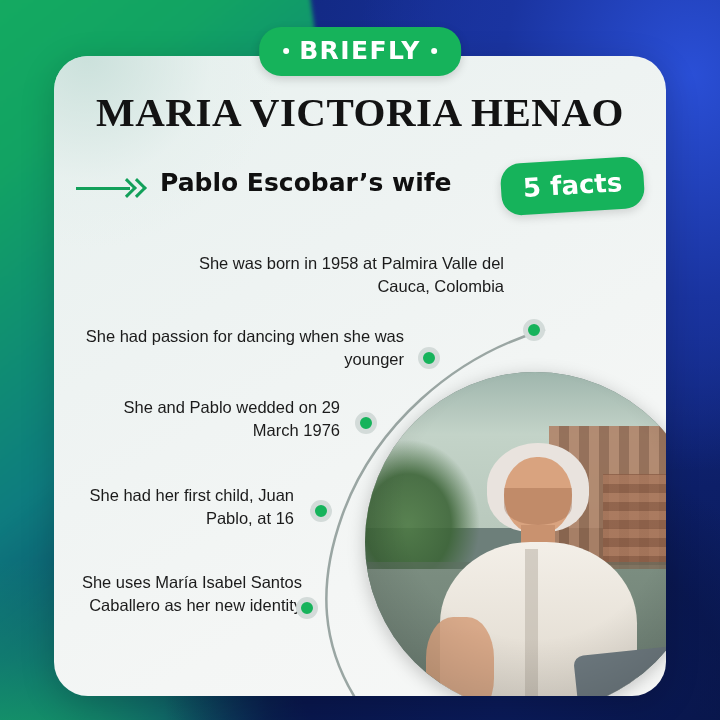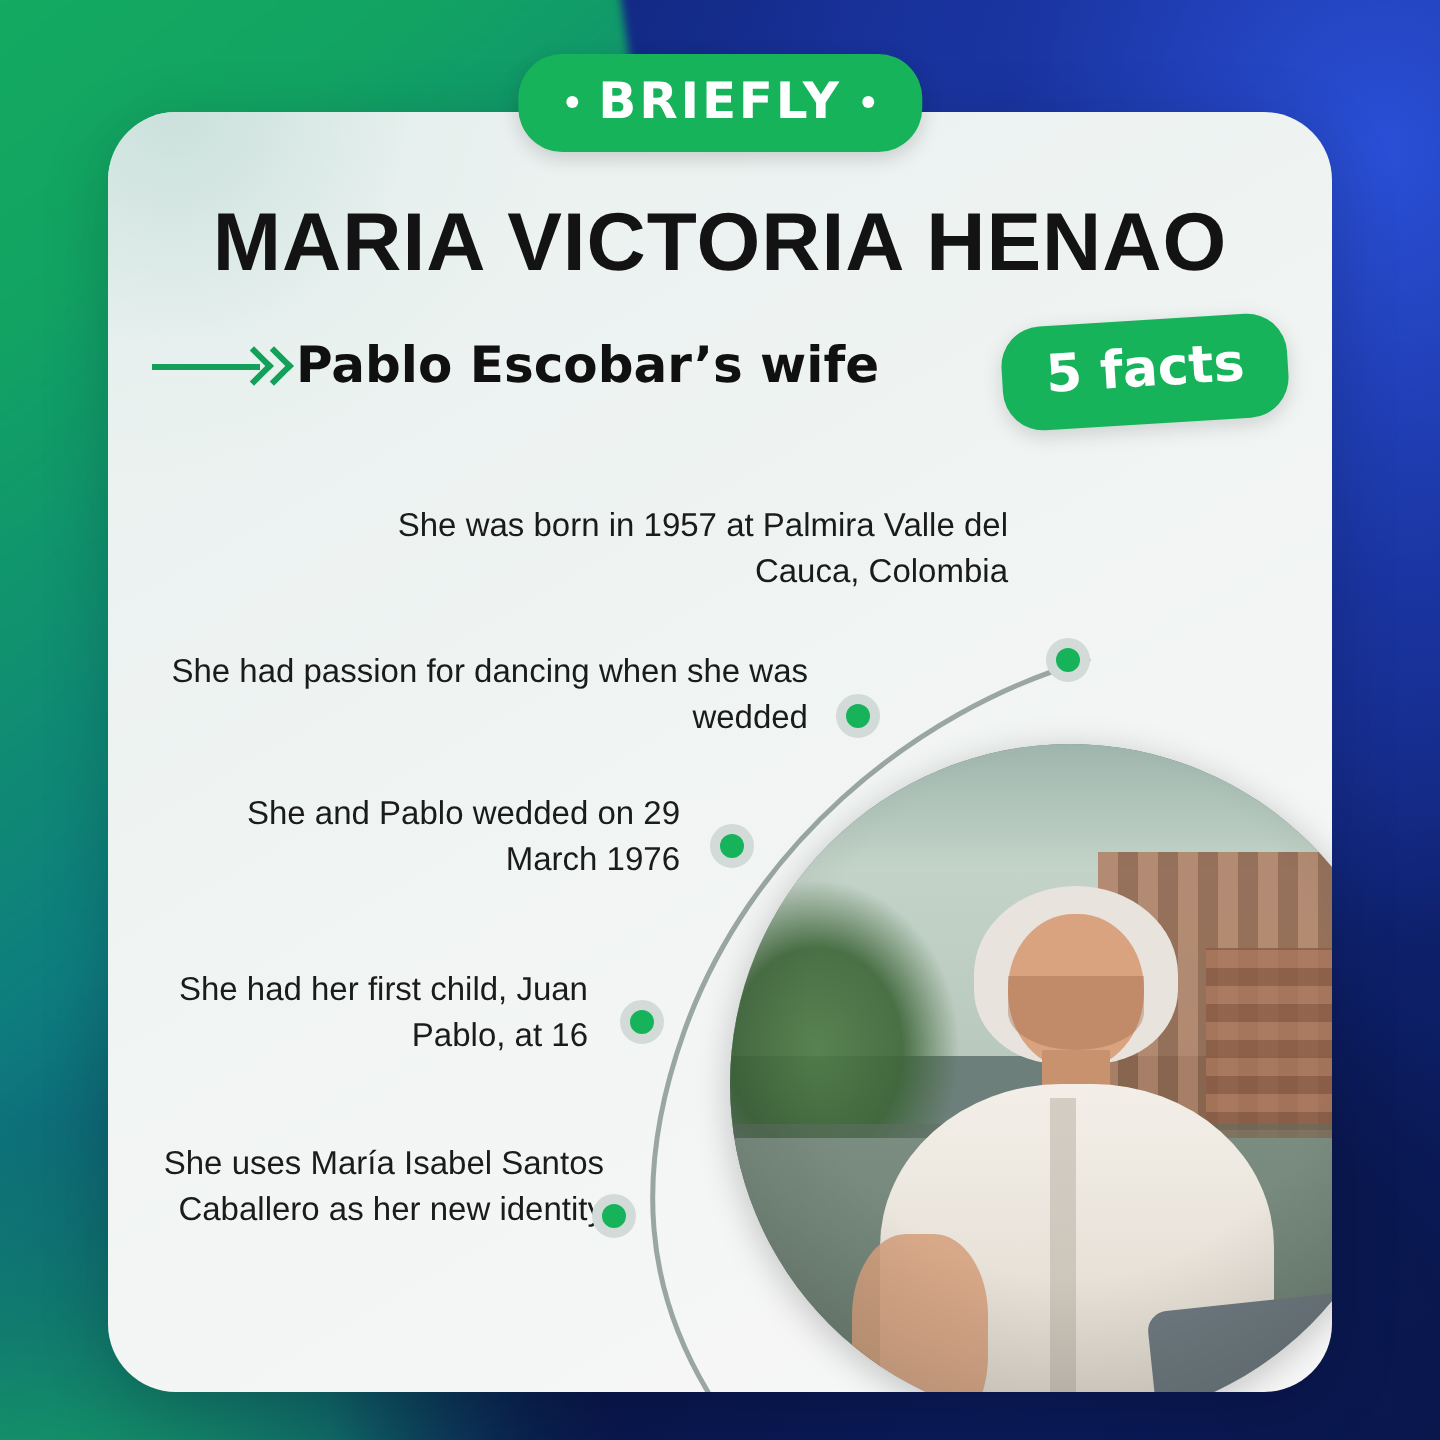--- a/index.html
+++ b/index.html
@@ -102,38 +102,38 @@
     width: 6px; height: 6px;
     border-radius: 50%;
     background: #ffffff;
     display: inline-block;
   }
 
   
   .title {
     position: absolute;
     left: 0; right: 0;
-    top: 42px;
+    top: 32px;
     text-align: center;
-    font-family: Liberation Sans, sans-serif;
+    font-family: Liberation Serif, serif;
     font-weight: bold;
     font-size: 41px;
     letter-spacing: 0.5px;
     color: #131313;
     white-space: nowrap;
   }
 
   
   .subtitle-row {
     position: absolute;
     left: 22px;
     top: 112px;
     display: flex;
-    align-items: center;
-    gap: 0;
+    align-items: flex-end;
+    gap: 12px;
   }
   .arrow {
     width: 72px;
     height: 18px;
     position: relative;
   }
   .arrow .line {
     position: absolute;
     left: 0; top: 8px;
     width: 54px; height: 3px;
@@ -344,22 +344,22 @@
     <svg class="arc" viewBox="0 0 612 640" xmlns="http://www.w3.org/2000/svg">
       <path d="M 490 274 C 400 300, 320 370, 288 460 C 262 533, 270 590, 300 640" fill="none" stroke="#9aa6a3" stroke-width="2.5" stroke-linecap="round"></path>
     </svg>
 
     <div class="node" style="left:469px; top:263px;"></div>
     <div class="node" style="left:364px; top:291px;"></div>
     <div class="node" style="left:301px; top:356px;"></div>
     <div class="node" style="left:256px; top:444px;"></div>
     <div class="node" style="left:242px; top:541px;"></div>
 
-    <div class="fact" style="left:110px; top:196px; width:340px;">She was born in 1957 at Palmira Valle del Cauca, Colombia</div>
-    <div class="fact" style="left:30px; top:269px; width:320px;">She had passion for dancing when she was wedded</div>
+    <div class="fact" style="left:110px; top:196px; width:340px;">She was born in 1958 at Palmira Valle del Cauca, Colombia</div>
+    <div class="fact" style="left:30px; top:269px; width:320px;">She had passion for dancing when she was younger</div>
     <div class="fact" style="left:24px; top:340px; width:262px;text-align:right;">She and Pablo wedded on 29 March 1976</div>
     <div class="fact" style="left:0px; top:428px; width:240px;">She had her first child, Juan Pablo, at 16</div>
     <div class="fact" style="left:0px; top:515px; width:228px;padding-left:20px;">She uses María Isabel Santos Caballero as her new identity</div>
 
     <div class="photo">
       <div class="sky"></div>
       <div class="greenery"></div>
       <div class="buildings"></div>
       <div class="buildings2"></div>
       <div class="rail"></div>

